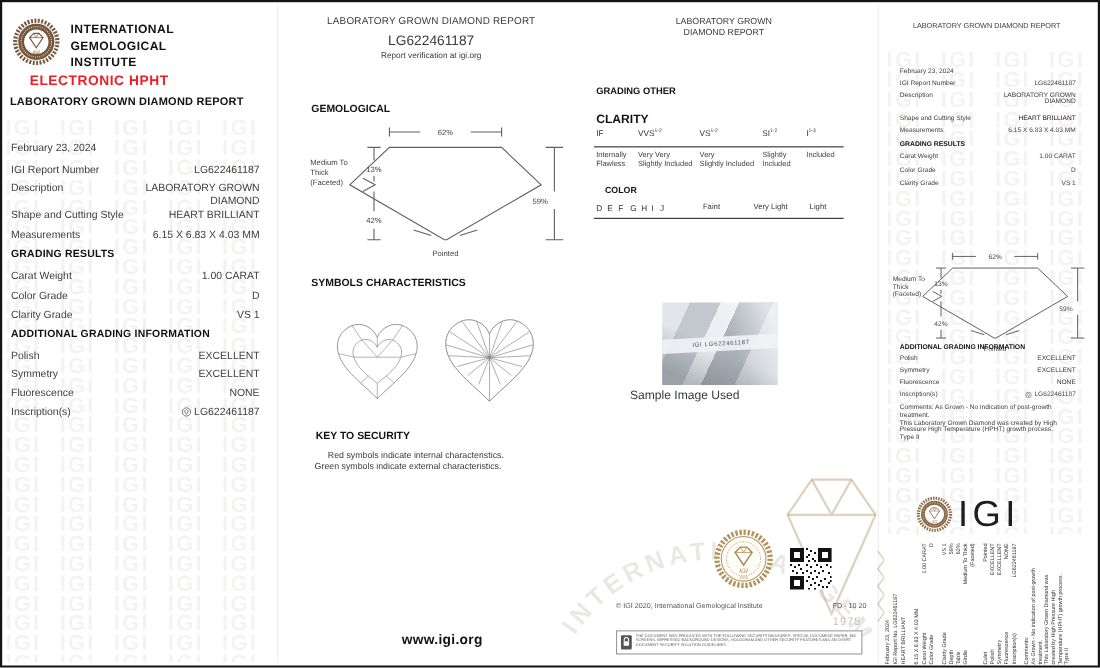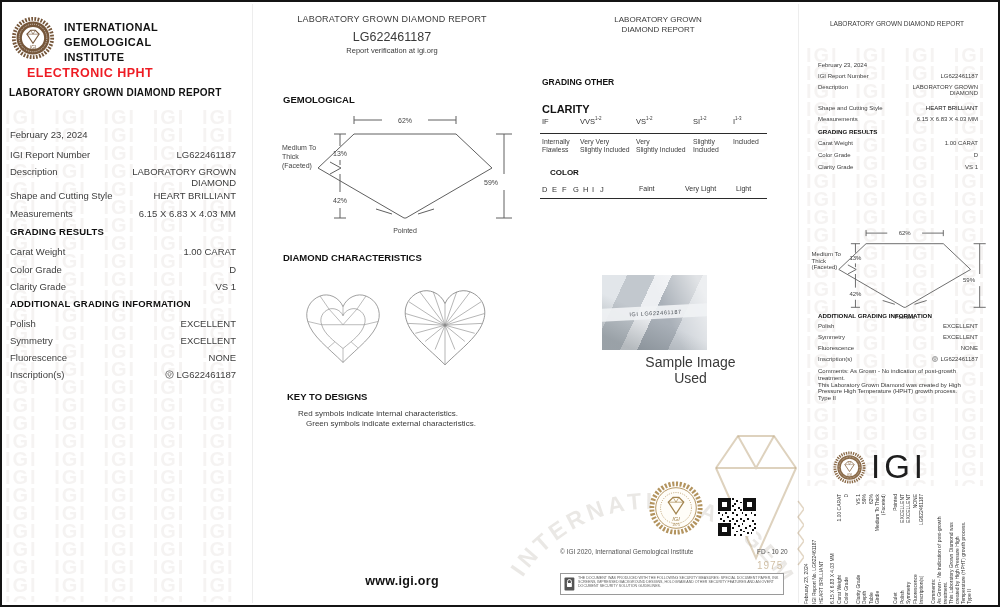--- a/index.html
+++ b/index.html
@@ -195,40 +195,40 @@
       <text x="60" y="48" text-anchor="middle">13%</text>
       <text x="60" y="95" text-anchor="middle">42%</text>
       <text x="218" y="77" text-anchor="end">59%</text>
       <text x="2" y="42">Medium To</text>
       <text x="2" y="51">Thick</text>
       <text x="2" y="60">(Faceted)</text>
       <text x="125" y="125" text-anchor="middle">Pointed</text>
     </g>
   </svg>
 
-  <div class="abs b" style="left:281px; top:250px; font-size:9.5px;">DIAMOND CHARACTERISTICS</div>
+  <div class="abs b" style="left:281px; top:250px; font-size:9.5px;">SYMBOLS CHARACTERISTICS</div>
 
   <svg class="abs" style="left:300px; top:282px;" width="82" height="88" viewBox="0 0 100 96">
     <g fill="none" stroke="#8a8a8a" stroke-width="1">
       <path d="M50,22 C45,10 32,5 22,9 C9,14 3,27 7,40 C12,58 32,72 50,90 C68,72 88,58 93,40 C97,27 91,14 78,9 C68,5 55,10 50,22 Z"></path>
       <path d="M50,33 C47,26 39,23 33,25 C25,28 21,36 24,44 C27,55 38,63 50,73 C62,63 73,55 76,44 C79,36 75,28 67,25 C61,23 53,26 50,33 Z" stroke-width="0.8"></path>
       <path d="M50,22 L50,33 M22,9 L33,25 M7,40 L24,44 M32,72 L40,65 M50,90 L50,73 M68,72 L60,65 M93,40 L76,44 M78,9 L67,25 M24,44 L76,44 M33,25 L50,44 L67,25" stroke-width="0.7"></path>
     </g>
   </svg>
   <svg class="abs" style="left:398px; top:280px;" width="90" height="90" viewBox="0 0 100 96">
     <g fill="none" stroke="#8a8a8a" stroke-width="1">
       <path d="M50,22 C45,10 32,5 22,9 C9,14 3,27 7,40 C12,58 32,72 50,90 C68,72 88,58 93,40 C97,27 91,14 78,9 C68,5 55,10 50,22 Z"></path>
       <path d="M50,46 L50,22 M50,46 L37,9 M50,46 L22,9 M50,46 L10,20 M50,46 L6,33 M50,46 L9,44 M50,46 L17,55 M50,46 L28,64 M50,46 L39,73 M50,46 L50,90 M50,46 L61,73 M50,46 L72,64 M50,46 L83,55 M50,46 L91,44 M50,46 L94,33 M50,46 L90,20 M50,46 L78,9 M50,46 L63,9" stroke-width="0.7"></path>
     </g>
     <circle cx="50" cy="46" r="1.4" fill="#8a8a8a"></circle>
   </svg>
 
-  <div class="abs b" style="left:285px; top:389px; font-size:9.5px;">KEY TO DESIGNS</div>
+  <div class="abs b" style="left:285px; top:389px; font-size:9.5px;">KEY TO SECURITY</div>
   <div class="abs" style="left:296px; top:407px; font-size:8px;">Red symbols indicate internal characteristics.</div>
-  <div class="abs" style="left:304px; top:417px; font-size:8px;text-align:right;">Green symbols indicate external characteristics.</div>
+  <div class="abs" style="left:284px; top:417px; font-size:8px;text-align:right;">Green symbols indicate external characteristics.</div>
 
   <div class="abs b" style="left:350px; top:572px; width:100px; text-align:center; font-size:12.5px; letter-spacing:0.3px;">www.igi.org</div>
 
   <div class="abs ctr pre" style="left:570px; top:13px; width:172px; font-size:8px; line-height:10px;">LABORATORY GROWN
 DIAMOND REPORT</div>
 
   <div class="abs b" style="left:540px; top:75px; font-size:8.5px;">GRADING OTHER</div>
   <div class="abs b" style="left:540px; top:101px; font-size:11px;">CLARITY</div>
 
   <div class="sgrade" style="left:540px; top:114px;"><span>IF</span><sup></sup></div>
@@ -258,21 +258,21 @@
   <div class="scletter" style="left:590px; top:183px;">I</div>
   <div class="scletter" style="left:598px; top:183px;">J</div>
   <div class="scletter" style="left:637px; top:183px; font-size:7px;">Faint</div>
   <div class="scletter" style="left:683px; top:183px; font-size:7px;">Very Light</div>
   <div class="scletter" style="left:734px; top:183px; font-size:7px;">Light</div>
   <div class="hr" style="left:538px; top:196px; width:227px;"></div>
 
   <div class="sample-photo">
     <div class="sample-band">IGI LG622461187</div>
   </div>
-  <div class="abs ctr" style="left:636px; top:352px; width:105px; font-size:14px;">Sample Image Used</div>
+  <div class="abs ctr" style="left:568px; top:352px; width:105px; font-size:11px;">Sample Image Used</div>
 
   <svg class="abs" style="left:645px; top:477px;" width="58" height="58" viewBox="0 0 60 60">
     <circle cx="30" cy="30" r="25" fill="none" stroke="#b3945f" stroke-width="5" stroke-dasharray="2.2,1.7"></circle>
     <circle cx="30" cy="30" r="21" fill="#fffdf8" stroke="#b3945f" stroke-width="1"></circle>
     <circle cx="30" cy="30" r="16" fill="none" stroke="#b3945f" stroke-width="0.9" stroke-dasharray="1,1.4"></circle>
     <path d="M22,24 L27,19 L33,19 L38,24 L30,36 Z" fill="none" stroke="#a3854f" stroke-width="1.3"></path>
     <path d="M22,24 L38,24 M27,19 L30,24 L33,19" fill="none" stroke="#a3854f" stroke-width="0.7"></path>
     <text x="30" y="43" font-size="6" text-anchor="middle" font-style="italic" fill="#a3854f">IGI</text>
     <text x="30" y="49" font-size="3.6" text-anchor="middle" fill="#a3854f">1975</text>
   </svg>

